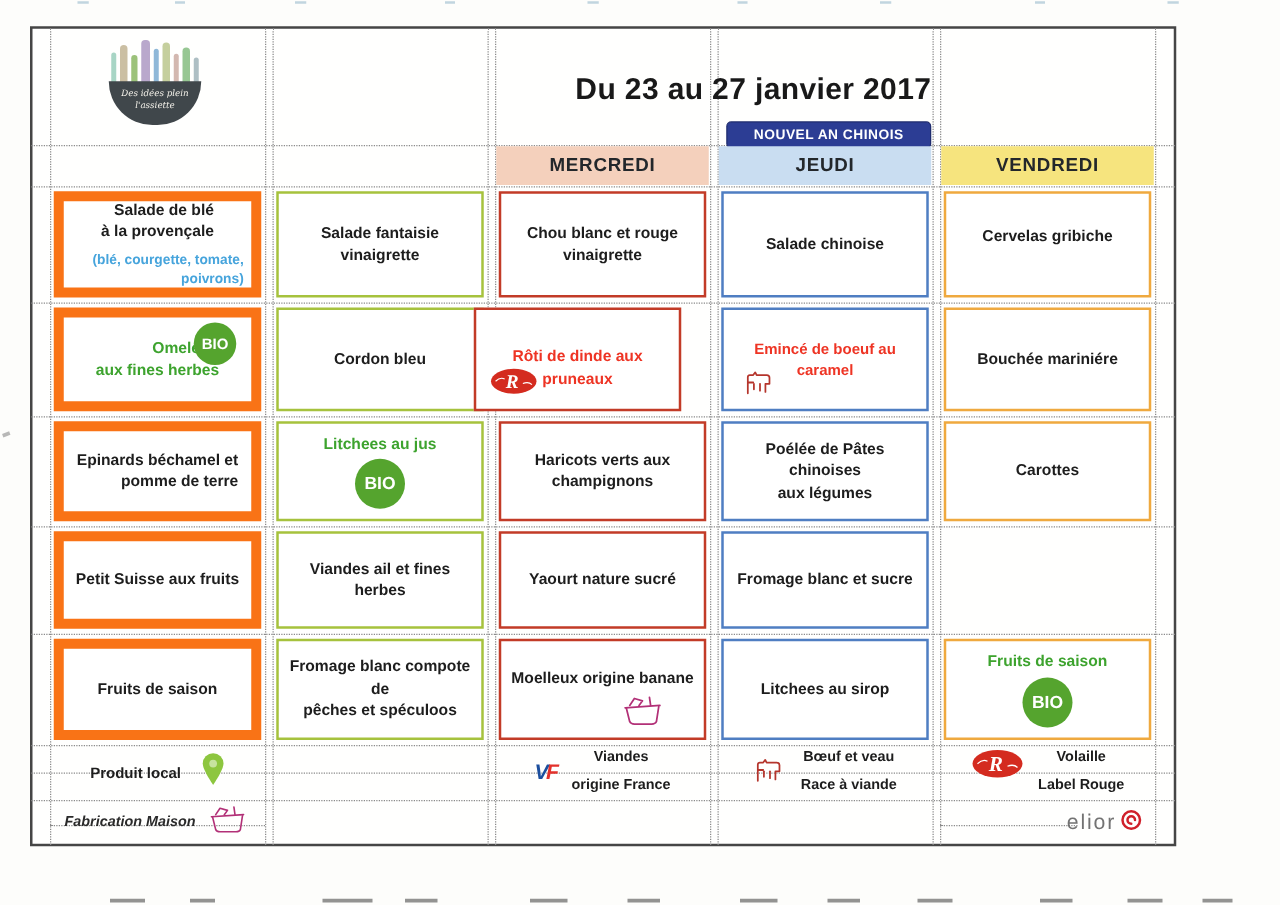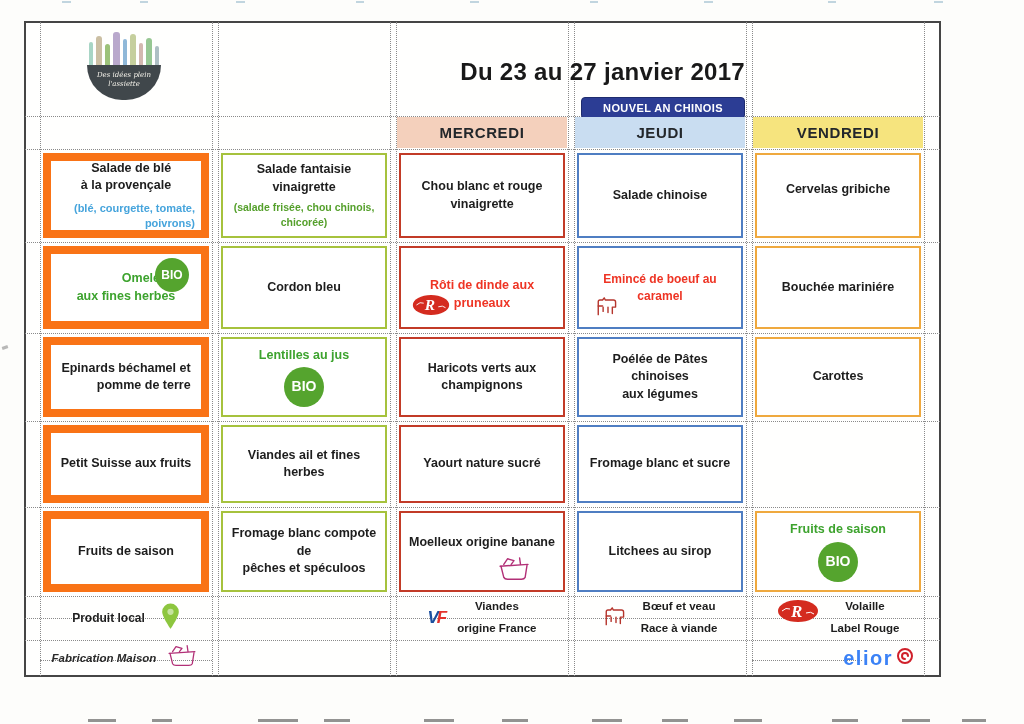--- a/index.html
+++ b/index.html
@@ -33,21 +33,21 @@
   .title{position:absolute;left:190px;top:36px;width:530px;text-align:right;font-size:24px;font-weight:bold;color:#191919;letter-spacing:.3px;}
   .banner{position:absolute;left:556px;top:75px;width:162px;height:20px;background:#2c3d94;border:1px solid #1f2c6e;border-radius:4px;color:#fff;font-size:11px;font-weight:bold;display:flex;align-items:center;justify-content:center;letter-spacing:.4px;}
   .logo{position:absolute;left:60px;top:6px;width:78px;height:74px;}
   .utensils{position:absolute;left:4px;top:2px;width:70px;height:36px;display:flex;align-items:flex-end;justify-content:center;gap:3px;}
   .utensils div{border-radius:3px 3px 1px 1px;}
   .bowl{position:absolute;left:2px;top:37px;width:74px;height:35px;background:#40474b;border-radius:0 0 37px 37px;display:flex;align-items:flex-start;justify-content:center;}
   .bowl-caption{color:#f4f2ea;font-family:"DejaVu Serif","Liberation Serif",serif;font-style:italic;font-size:7px;line-height:1.35;text-align:center;white-space:pre-line;padding-top:6px;}
   .leg{font-size:11.5px;font-weight:bold;color:#1d1d1d;white-space:pre-line;text-align:center;}
   .legrow{position:absolute;display:flex;align-items:center;justify-content:center;}
   .fabmaison{font-style:italic;font-size:11.5px;font-weight:bold;color:#2a2a2a;}
-  .elior{font-weight:bold;font-size:20px;color:#3b82f6;letter-spacing:1.5px;display:flex;align-items:center;gap:3px;}
+  .elior{font-weight:normal;font-size:17px;color:#737373;letter-spacing:1.5px;display:flex;align-items:center;gap:3px;}
   .lr-logo{position:relative;display:inline-block;}
   .artifact{position:absolute;background:#4c4c4c;height:3px;top:719px;opacity:.6;}
   .topmark{position:absolute;background:#8fb5c9;height:2px;top:1px;opacity:.55;}
   .speck{position:absolute;left:2px;top:346px;width:6px;height:3px;background:#9a9a9a;opacity:.7;transform:rotate(-20deg);}
 </style>
 </head>
 <body>
 
 <div class="page">
 
@@ -129,42 +129,41 @@
     </div>
     <div class="cell b-lun" style="left:18px;top:403px;height:78px">
       <div class="main">Petit Suisse aux fruits</div>
     </div>
     <div class="cell b-lun" style="left:18px;top:489px;height:81px">
       <div class="main">Fruits de saison</div>
     </div>
 
     <div class="cell b-mar" style="left:196px;top:131px;height:85px">
       <div class="main">Salade fantaisie vinaigrette</div>
-      <div class="sub sub-green">(salade frisée, chou chinois, chicorée)</div>
     </div>
     <div class="cell b-mar" style="left:196px;top:224px;height:83px">
       <div class="main">Cordon bleu</div>
     </div>
     <div class="cell b-mar" style="left:196px;top:315px;height:80px">
-      <div class="main txt-green">Lentilles au jus</div>
+      <div class="main txt-green">Litchees au jus</div>
       <div class="bio bio-lg">BIO</div>
     </div>
     <div class="cell b-mar" style="left:196px;top:403px;height:78px">
       <div class="main">Viandes ail et fines herbes</div>
     </div>
     <div class="cell b-mar" style="left:196px;top:489px;height:81px">
       <div class="main">Fromage blanc compote de
 pêches et spéculoos</div>
     </div>
 
     <div class="cell b-mer" style="left:374px;top:131px;height:85px">
       <div class="main" style="align-self:center;margin-bottom:0">Chou blanc et rouge
 vinaigrette</div>
     </div>
-    <div class="cell b-mer" style="left:374px;top:224px;height:83px">
+    <div class="cell b-mer" style="left:354px;top:224px;height:83px">
       <div class="main txt-red" style="margin-top:14px">Rôti de dinde aux pruneaux</div>
       <span style="position:absolute;left:10px;bottom:5px">
         <svg width="40" height="24" viewBox="0 0 44 26">
           <ellipse cx="22" cy="13" rx="20" ry="11" fill="#d42b1f"></ellipse>
           <path d="M6,13 q4,-4 8,-2" stroke="#fff" stroke-width="1" fill="none"></path>
           <path d="M30,15 q5,-2 8,1" stroke="#fff" stroke-width="1" fill="none"></path>
           <text x="15" y="19" font-family="Liberation Serif, serif" font-style="italic" font-weight="bold" font-size="17" fill="#fff">R</text>
         </svg>
       </span>
     </div>

